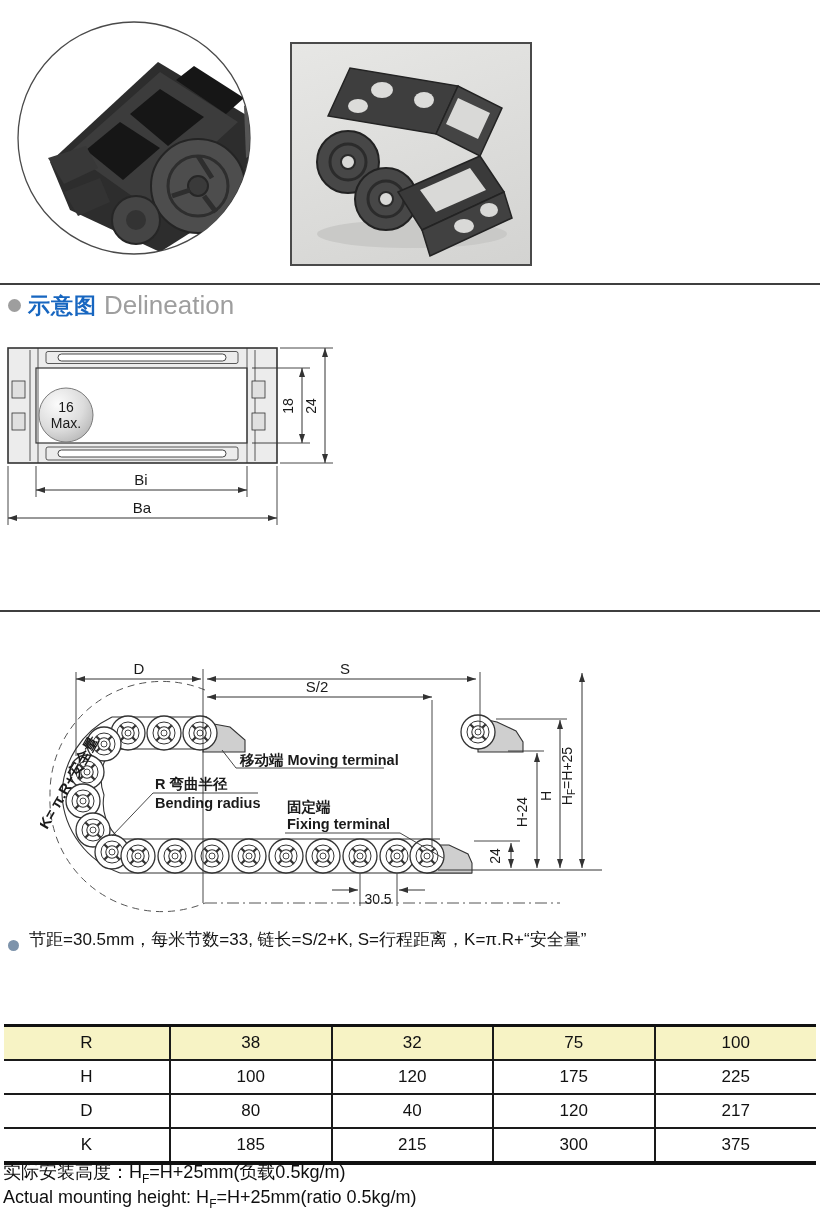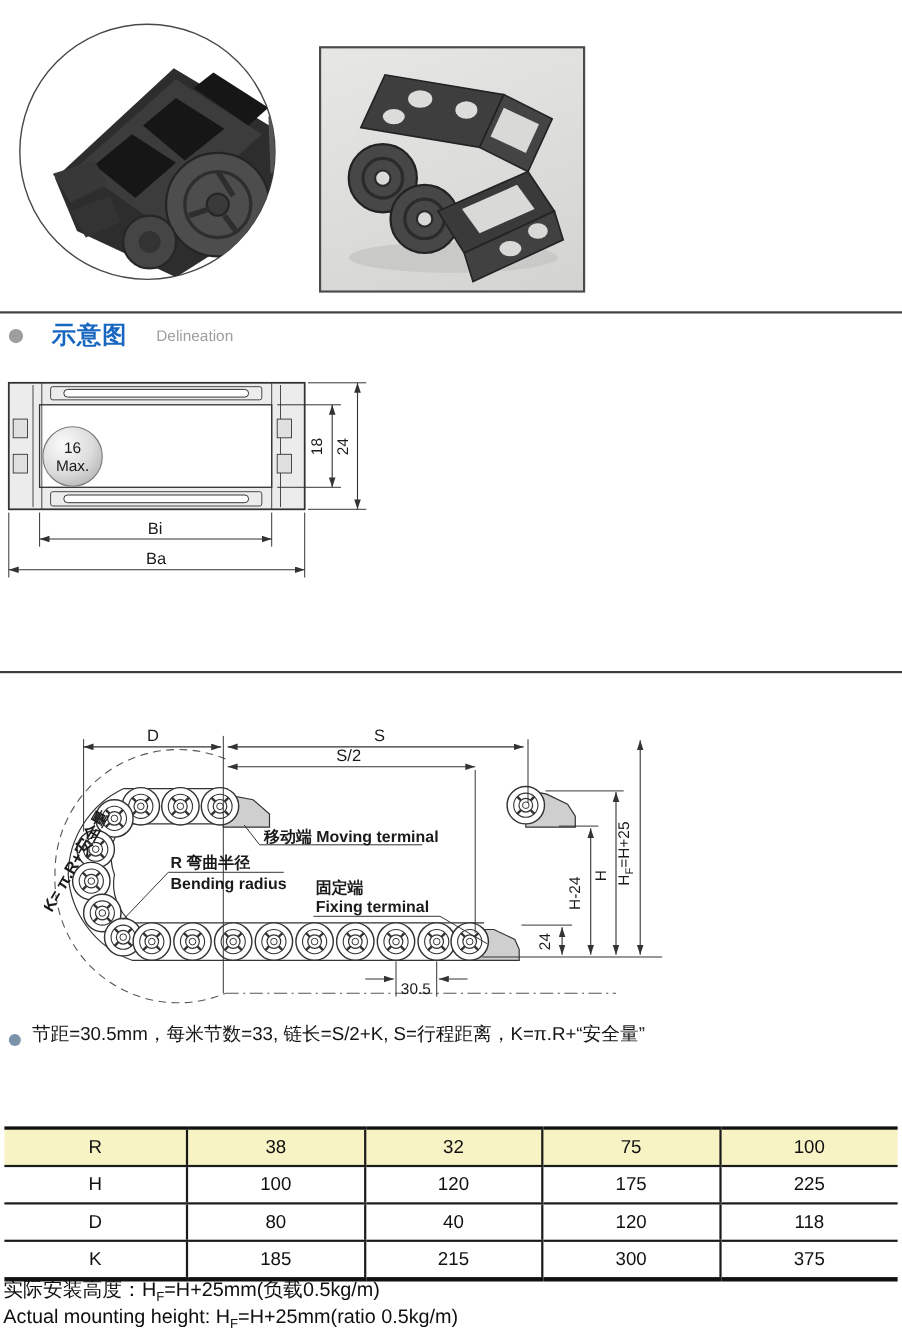--- a/index.html
+++ b/index.html
@@ -1,22 +1,22 @@
 <!DOCTYPE html>
 <html><head>
 <meta charset="utf-8">
 <style>
   html,body{margin:0;padding:0;background:#f2f2f2;}
   .page{position:relative;width:820px;height:1220px;margin:0 auto;background:#ffffff;
         font-family:"Liberation Sans",sans-serif;overflow:hidden;color:#141414;}
   .rule{position:absolute;left:0;width:820px;height:2px;background:#3f3f3f;}
-  .sec-head{position:absolute;left:8px;display:flex;align-items:center;gap:26px;}
+  .sec-head{position:absolute;left:8px;display:flex;align-items:center;gap:7px;}
   .sec-bullet{width:13px;height:13px;border-radius:50%;background:#9e9e9e;flex:none;}
   .sec-cn{font-size:22px;font-weight:bold;color:#1766c0;letter-spacing:1px;}
-  .sec-en{font-size:14px;color:#9e9e9e;}
+  .sec-en{font-size:26px;color:#9e9e9e;}
   .note-line{position:absolute;left:8px;display:flex;align-items:flex-end;gap:10px;
              font-size:17px;color:#141414;white-space:nowrap;}
   .note-bullet{width:11px;height:11px;border-radius:50%;background:#7d93ab;flex:none;}
   .photo-box{position:absolute;left:290px;top:42px;width:238px;height:220px;
              border:2px solid #4a4a4a;background:linear-gradient(160deg,#e7e7e5,#d3d3d1);}
   .spec{position:absolute;left:4px;top:1024px;width:812px;border-collapse:collapse;
         font-size:17px;color:#111;table-layout:fixed;}
   .spec td{height:30px;text-align:center;vertical-align:middle;
            border-bottom:2px solid #1a1a1a;border-left:2px solid #1a1a1a;}
   .spec td:first-child{border-left:none;}
@@ -255,21 +255,21 @@
       <td>100</td>
       <td>120</td>
       <td>175</td>
       <td>225</td>
     </tr>
     <tr>
       <td>D</td>
       <td>80</td>
       <td>40</td>
       <td>120</td>
-      <td>118</td>
+      <td>217</td>
     </tr>
     <tr>
       <td>K</td>
       <td>185</td>
       <td>215</td>
       <td>300</td>
       <td>375</td>
     </tr>
   </tbody>
     </table>

